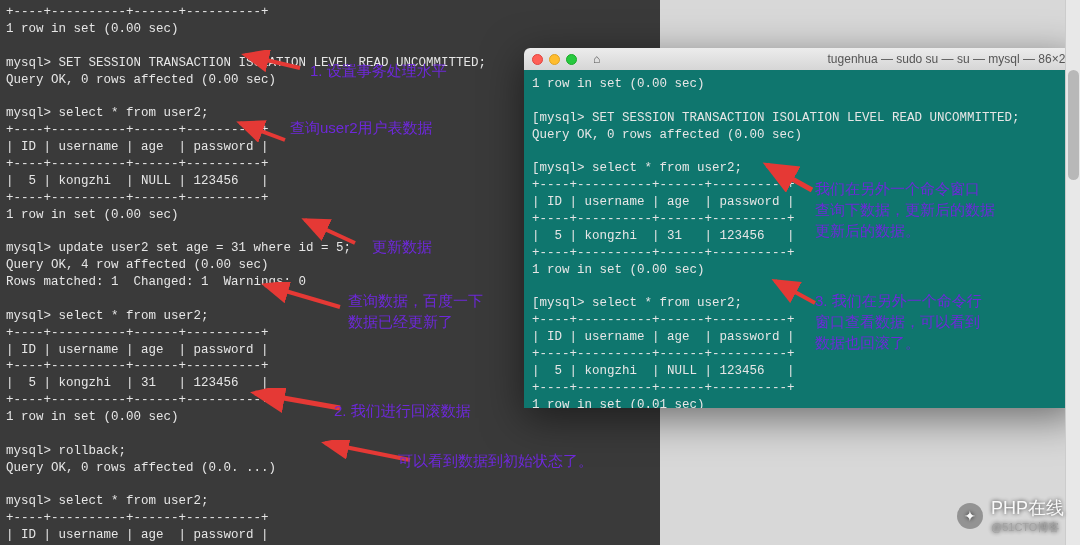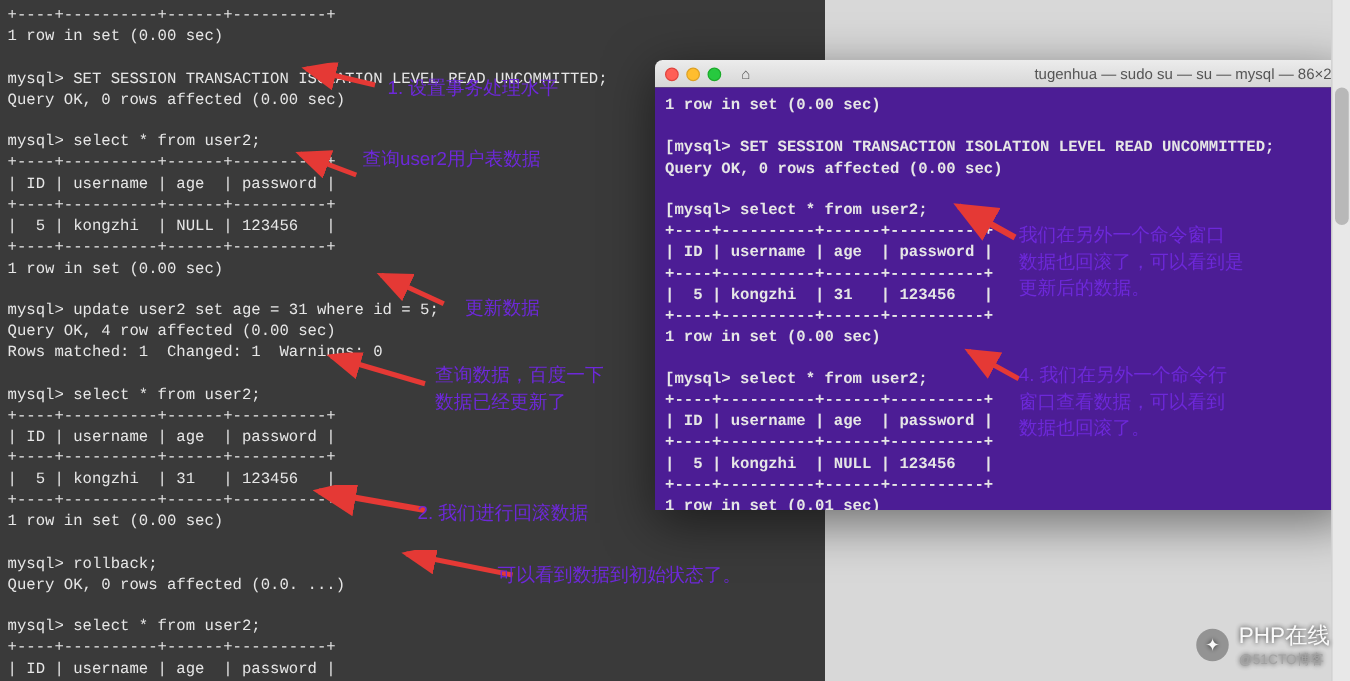--- a/index.html
+++ b/index.html
@@ -52,28 +52,27 @@
     color: #555;
     gap: 6px;
   }
   .traffic { display:flex; gap:6px; margin-right:10px;}
   .dot { width:11px; height:11px; border-radius:50%; }
   .dot.red{background:#ff5f56;border:1px solid #e0443e;}
   .dot.yel{background:#ffbd2e;border:1px solid #dea123;}
   .dot.grn{background:#27c93f;border:1px solid #1aab29;}
   .titlebar .title { flex:1; text-align:right; margin-left:-40px;}
   .right-term {
-    background:#4c1d95;
+    background:#0f766e;
     color:#e6e6e6;
     padding: 6px 8px;
     line-height: 1.35;
     white-space: pre;
     font-size: 12.5px;
     height: calc(100% - 22px);
-    font-weight: bold;
   }
   .anno {
     position: absolute;
     color: #6d28d9;
     font-family: "PingFang SC", "Microsoft YaHei", sans-serif;
     font-size: 15px;
     font-weight: 500;
     line-height: 1.4;
     z-index: 20;
   }
@@ -226,29 +225,29 @@
 </div>
 
 <div class="anno" style="left:398px;top:450px">可以看到数据到初始状态了。</div>
 <div class="arrow" style="left:320px;top:440px">
   <svg width="95" height="30">
       <line x1="90" y1="20" x2="5" y2="3" stroke="#e53935" stroke-width="4" marker-end="url(#ah)"></line>
     </svg>
 </div>
 
 <div class="anno" style="left:815px;top:178px;white-space:pre">我们在另外一个命令窗口
-数据也回滚了，可以看到是
+查询下数据，更新后的数据
 更新后的数据。</div>
 <div class="arrow" style="left:762px;top:162px">
   <svg width="55" height="40">
       <line x1="50" y1="28" x2="5" y2="3" stroke="#e53935" stroke-width="5" marker-end="url(#ah)"></line>
     </svg>
 </div>
 
-<div class="anno" style="left:815px;top:290px;white-space:pre">4. 我们在另外一个命令行
+<div class="anno" style="left:815px;top:290px;white-space:pre">3. 我们在另外一个命令行
 窗口查看数据，可以看到
 数据也回滚了。</div>
 <div class="arrow" style="left:770px;top:278px">
   <svg width="50" height="35">
       <line x1="45" y1="25" x2="5" y2="3" stroke="#e53935" stroke-width="4" marker-end="url(#ah)"></line>
     </svg>
 </div>
 
 <div class="scrollbar">
   <div class="thumb"></div>

